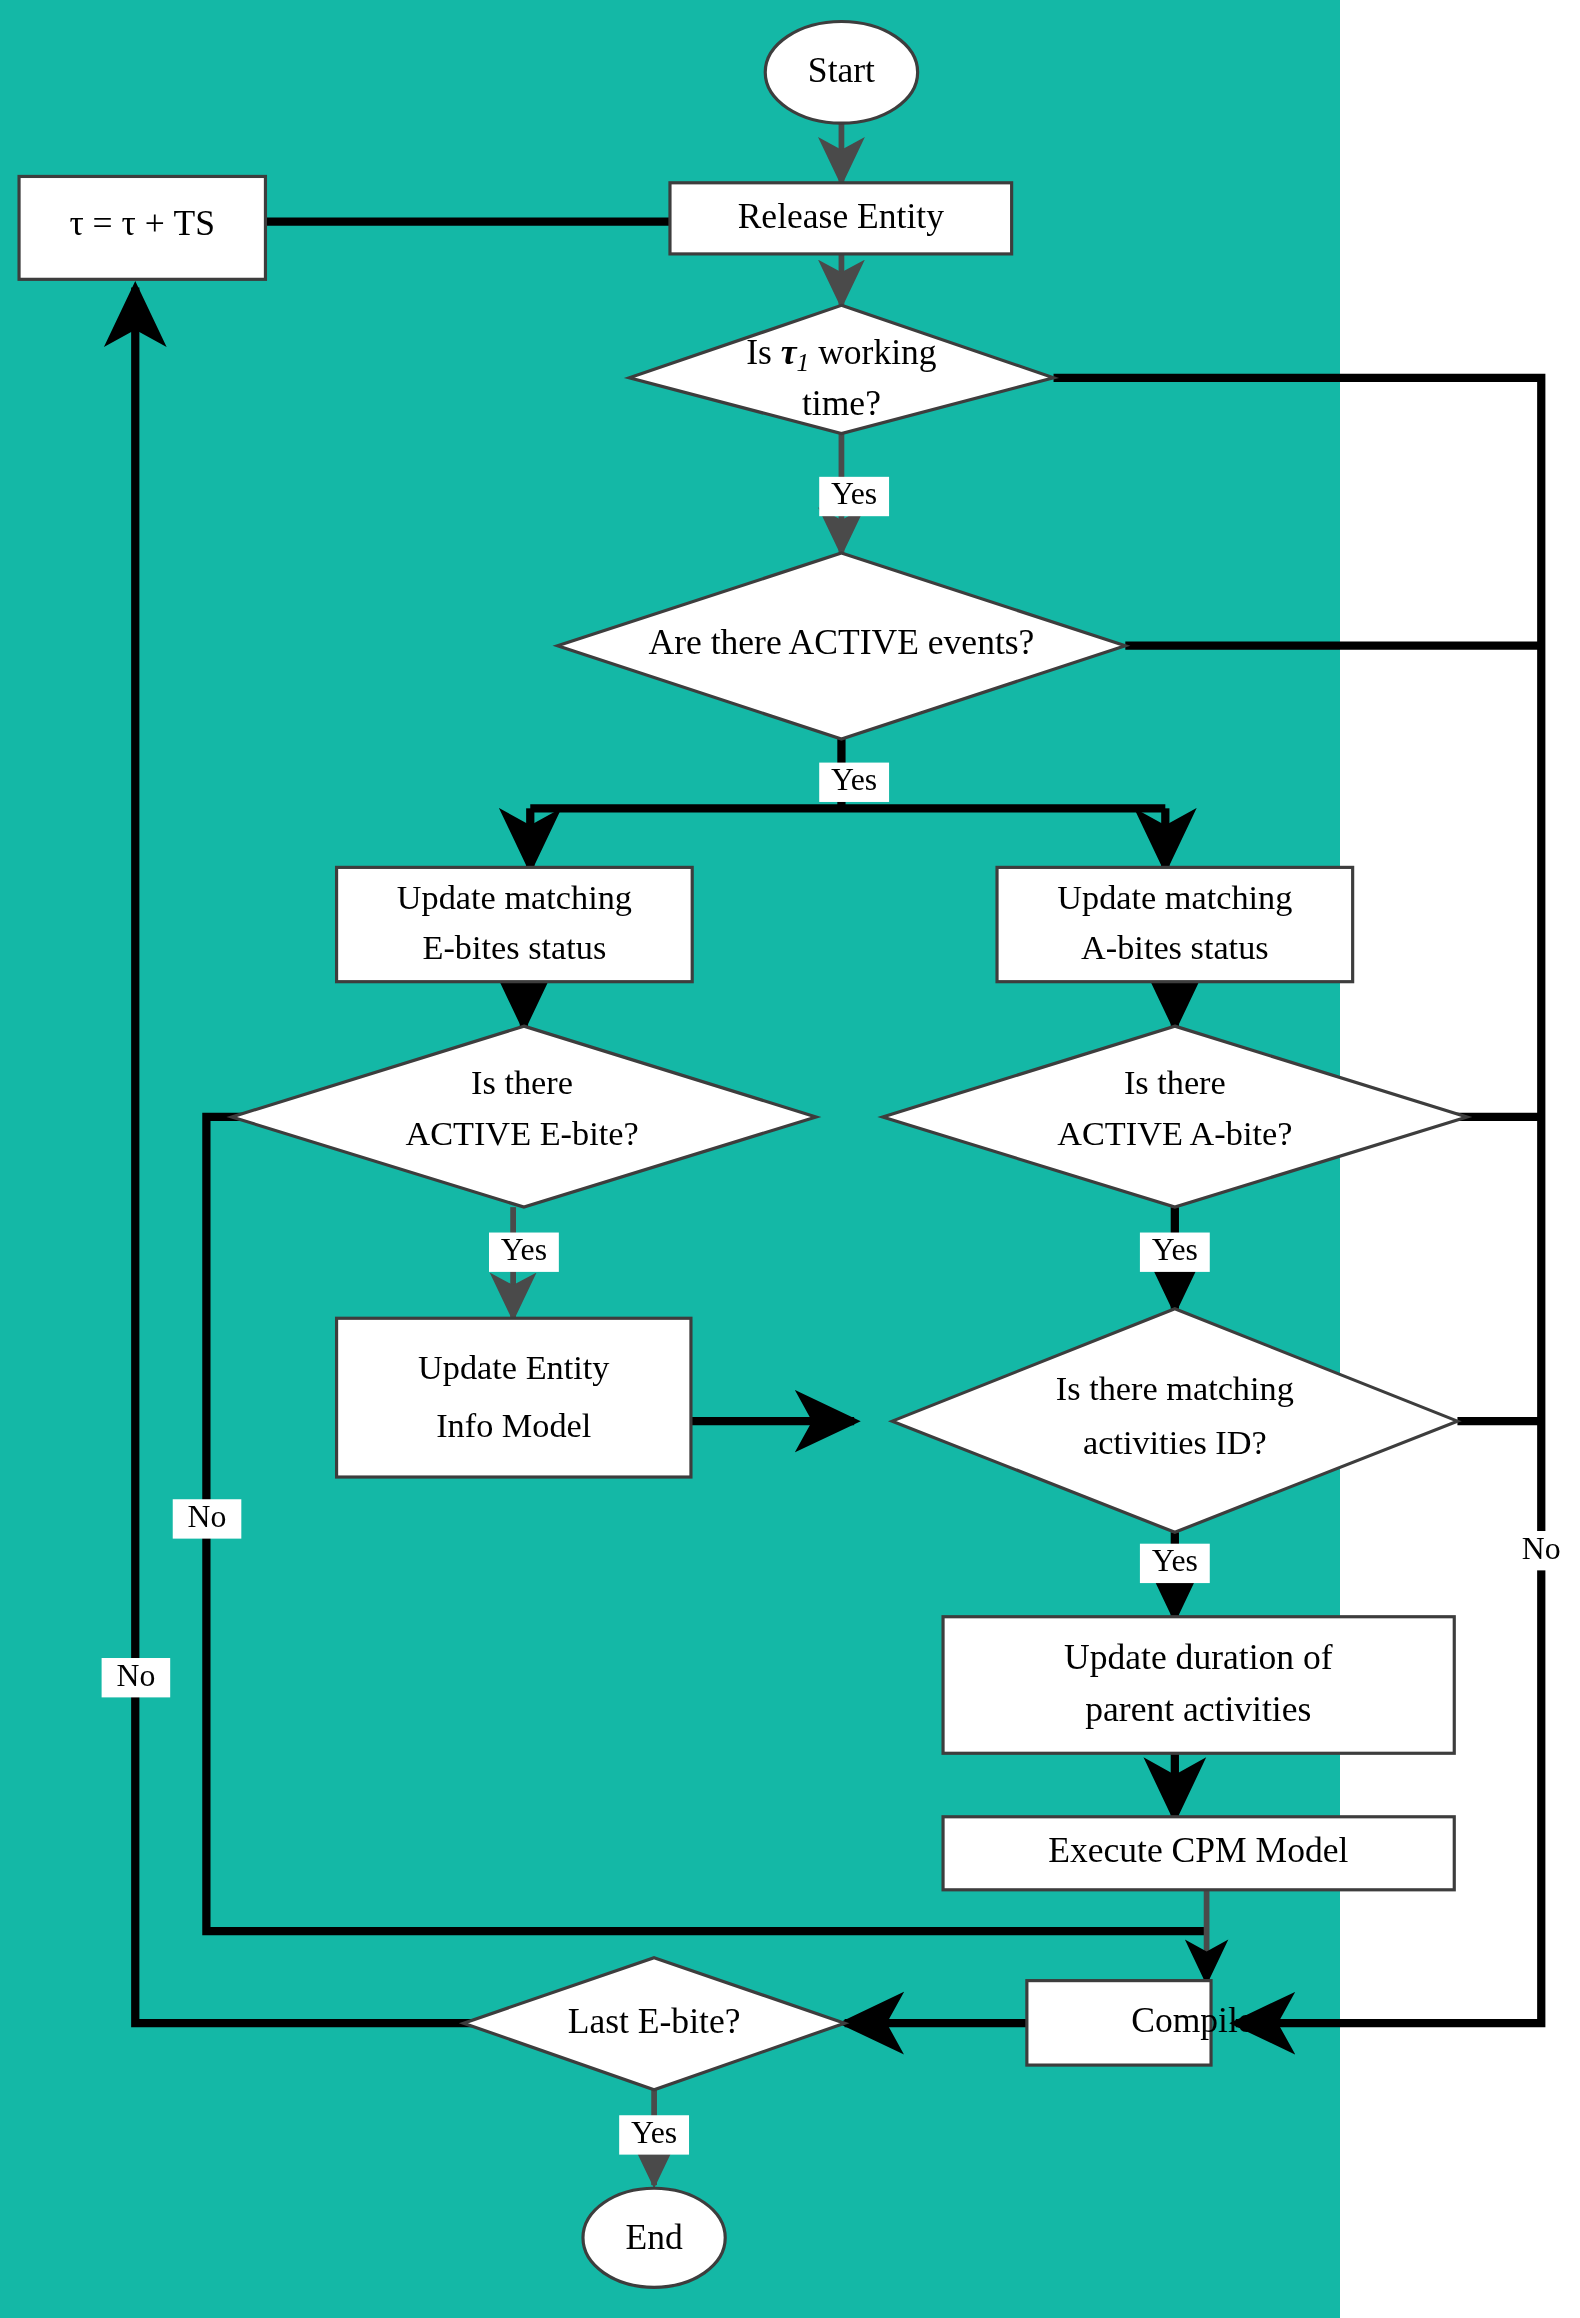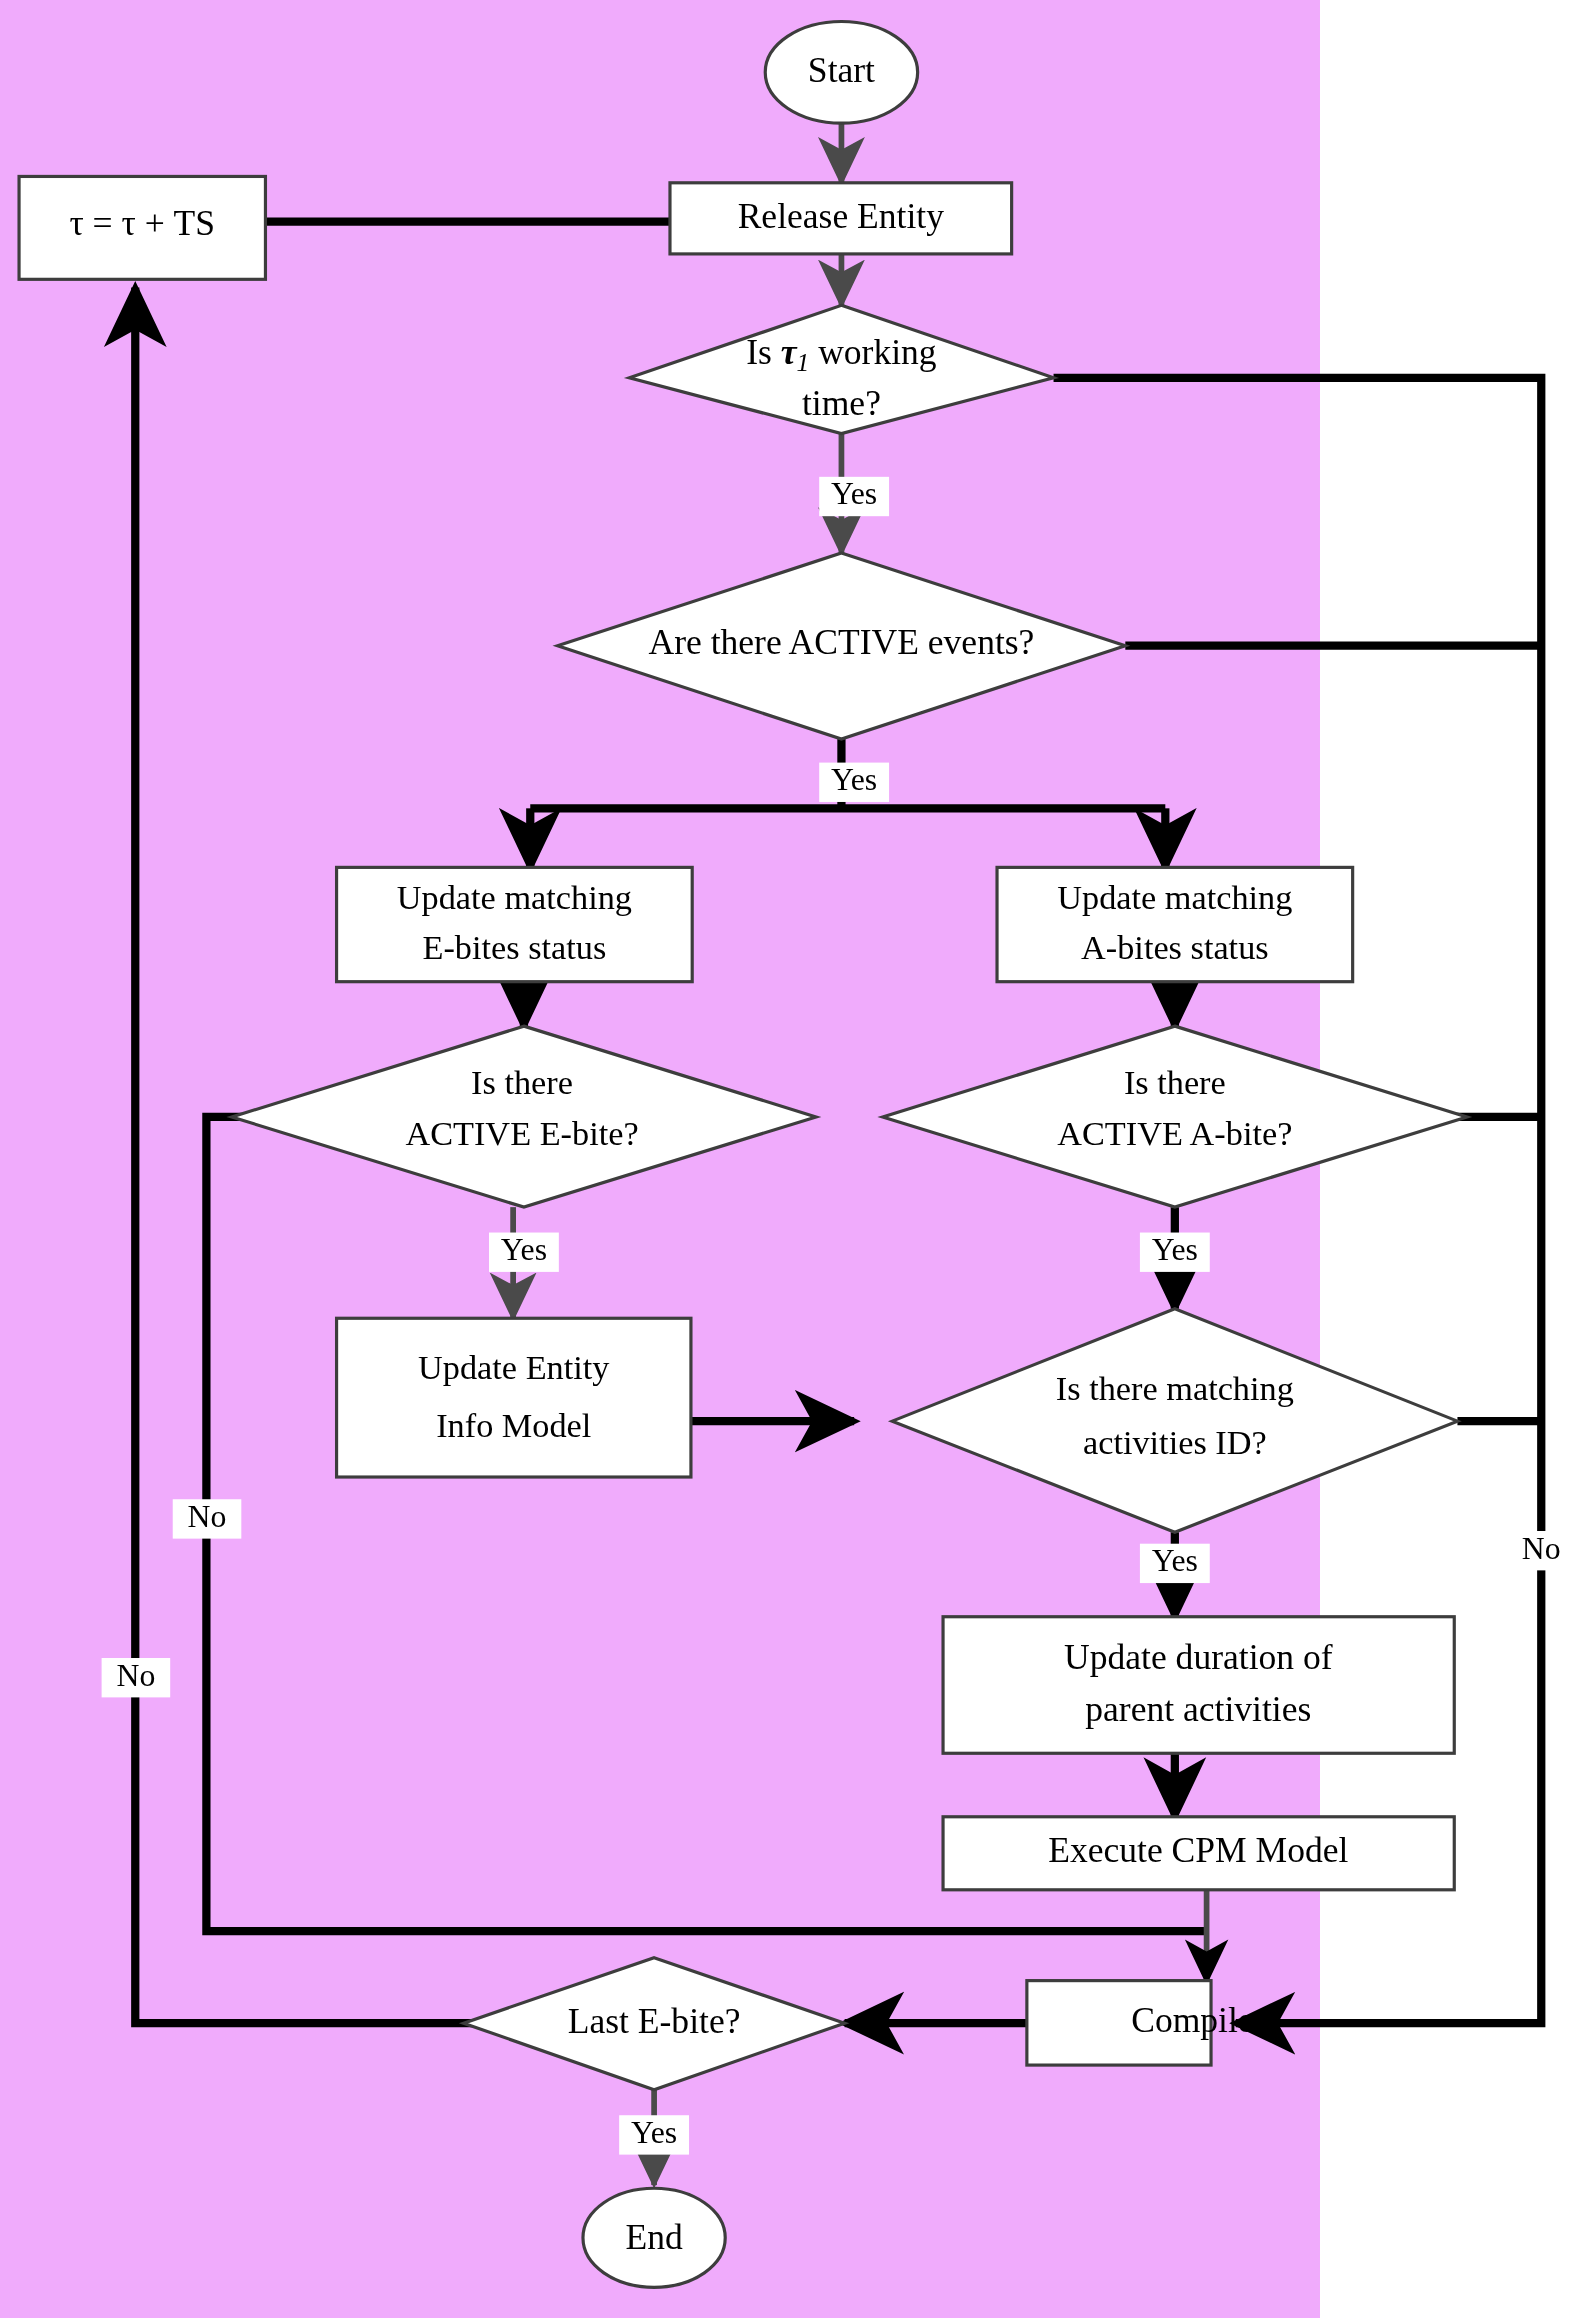--- a/index.html
+++ b/index.html
@@ -4,22 +4,23 @@
 <style>
   html, body {
     margin: 0;
     padding: 0;
     background: #ffffff;
   }
   #flowchart-root {
     position: relative;
     width: 1320px;
     height: 2319px;
-    background: #f0abfc;
-    font-family: "Liberation Serif", "DejaVu Serif", serif;
+    background: #14b8a6;
+    font-family: "Liberation Serif", "DejaVu Serif", serif;
+    padding-left: 20px;
   }
   svg#flow-svg {
     position: absolute;
     top: 0;
     left: 0;
     width: 1580px;
     height: 2319px;
     display: block;
   }
   .node-shape {

